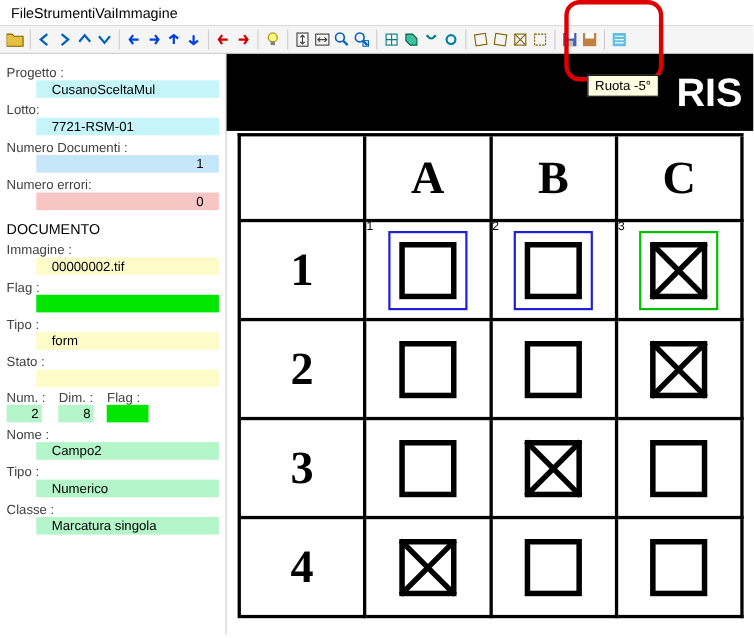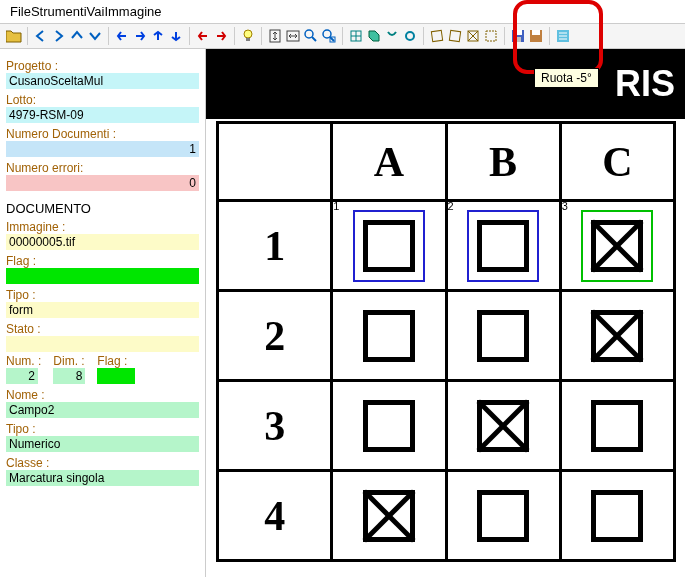--- a/index.html
+++ b/index.html
@@ -7,22 +7,22 @@
   
   .menubar { display: flex; gap: 0; padding: 4px 10px; background: #fff; border-bottom: 1px solid #ccc; }
   .menubar span { cursor: pointer; font-size: 13px; }
   
   .toolbar { display: flex; align-items: center; gap: 2px; padding: 3px 6px; border-bottom: 1px solid #ccc; background: #f5f5f5; position: relative; }
   .toolbar .tbtn { width: 16px; height: 16px; display: inline-flex; align-items: center; justify-content: center; cursor: pointer; }
   .toolbar .sep { width: 1px; height: 18px; background: #ccc; margin: 0 3px; }
   
   .main { display: flex; height: calc(100% - 52px); }
   .sidebar { width: 205px; padding: 6px; background: #fff; overflow: hidden; }
-  .sidebar .lbl { color: #a16207; font-size: 12px; margin-top: 4px; }
-  .sidebar .val { font-size: 12px; padding: 1px 3px; margin-bottom: 2px; }
+  .sidebar .lbl { color: #404040; font-size: 12px; margin-top: 4px; }
+  .sidebar .val { font-size: 12px; padding: 1px 14px; margin-bottom: 2px; margin-left: 27px; }
   .cyan { background: #c5f5f8; }
   .yellow { background: #fdfbc8; }
   .pink { background: #f8c5c5; text-align: right; }
   .blue-r { background: #c5e5f8; text-align: right; }
   .green { background: #00e600; }
   .lgreen { background: #b5f5ca; }
   .section { color: #000; font-size: 13px; margin: 10px 0 4px; }
   .row-s { display: flex; gap: 12px; align-items: flex-start; }
   .col-s { display: flex; flex-direction: column; justify-content: center; }
   .col-s .lbl { margin-top: 0; }
@@ -225,29 +225,29 @@
 </div>
 
 <div class="red-highlight"></div>
 <div class="tooltip">Ruota -5°</div>
 
 <div class="main">
   <div class="sidebar">
     <div class="lbl">Progetto :</div>
     <div class="val cyan">CusanoSceltaMul</div>
     <div class="lbl">Lotto:</div>
-    <div class="val cyan">4979-RSM-09</div>
+    <div class="val cyan">7721-RSM-01</div>
     <div class="lbl">Numero Documenti :</div>
     <div class="val blue-r">1</div>
     <div class="lbl">Numero errori:</div>
     <div class="val pink">0</div>
 
     <div class="section">DOCUMENTO</div>
     <div class="lbl">Immagine :</div>
-    <div class="val yellow">00000005.tif</div>
+    <div class="val yellow">00000002.tif</div>
     <div class="lbl">Flag :</div>
     <div class="val green" style="height:16px"></div>
     <div class="lbl">Tipo :</div>
     <div class="val yellow">form</div>
     <div class="lbl">Stato :</div>
     <div class="val yellow" style="height:16px"></div>
 
     <div class="row-s">
       <div class="col-s">
         <div class="lbl">Num. :</div>

